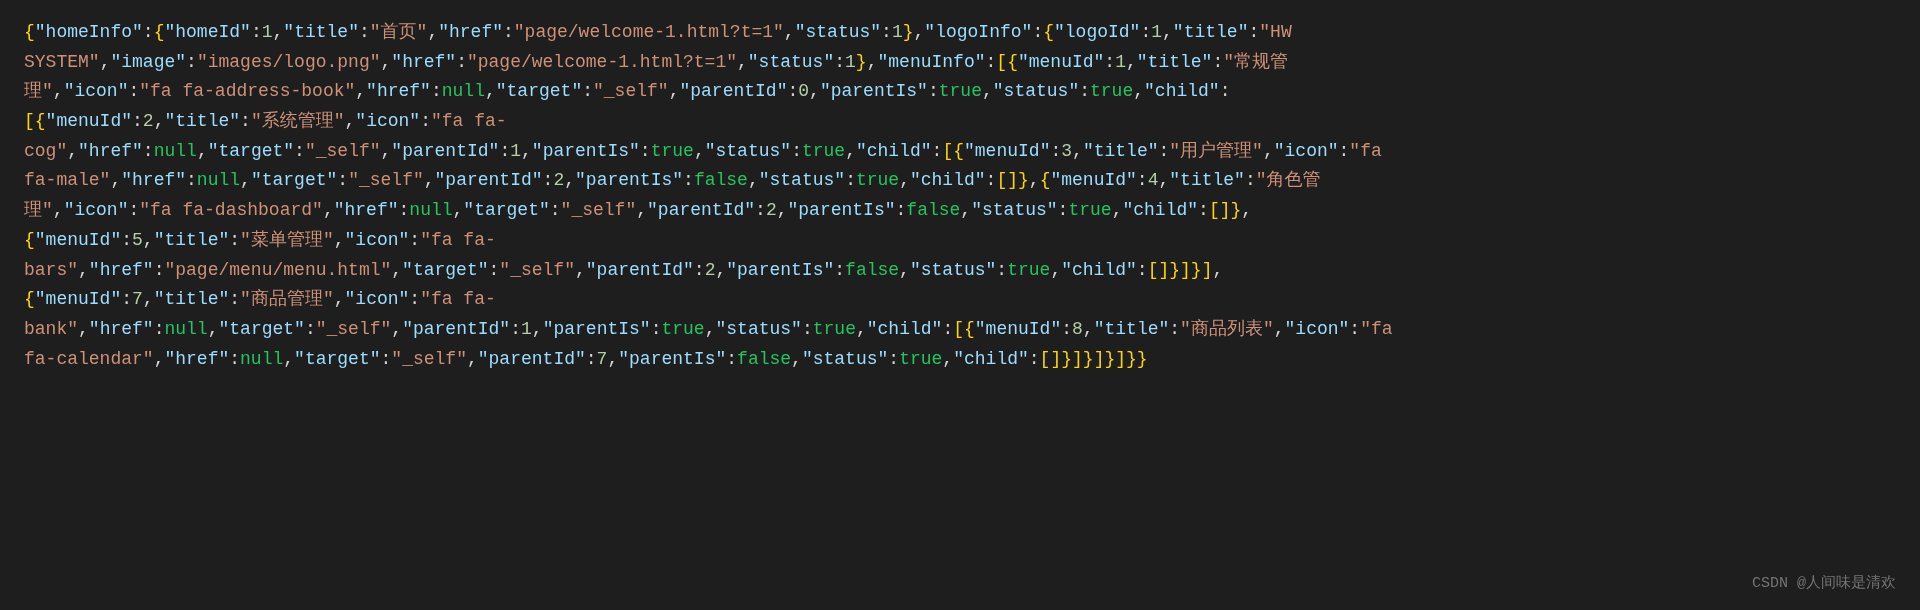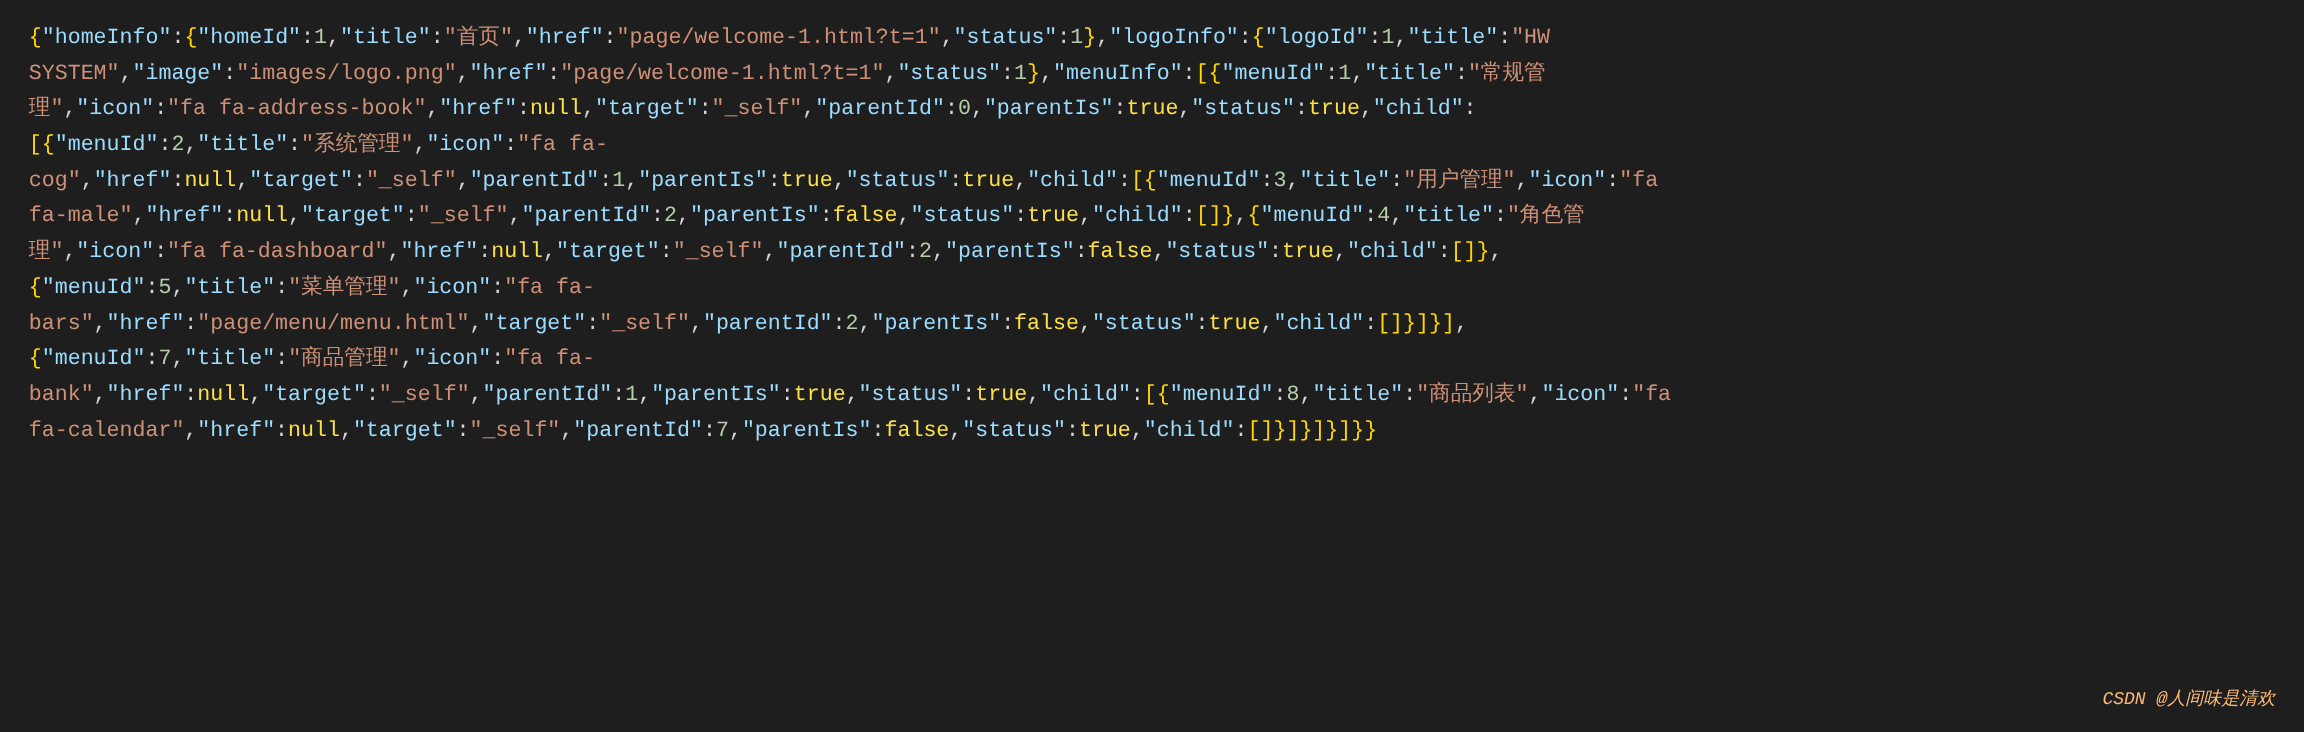--- a/index.html
+++ b/index.html
@@ -40,39 +40,38 @@
 
     .string-value {
       color: #ce9178;
     }
 
     .number-value {
       color: #b5cea8;
     }
 
     .bool-value {
-      color: #fde047;
+      color: #22c55e;
     }
 
     .bracket {
       color: #ffd700;
     }
 
     .punctuation {
       color: #d4d4d4;
     }
 
     .watermark {
       position: absolute;
       bottom: 14px;
       right: 24px;
-      color: #fdba74;
+      color: #737373;
       font-size: 15px;
       font-family: 'Courier New', Courier, monospace;
-      font-style: italic;
     }
   </style>
 </head>
 <body>
 
 <div class="code-container">
   <div class="code-content"><span class="bracket">{</span><span class="key">"homeInfo"</span><span class="punctuation">:</span><span class="bracket">{</span><span class="key">"homeId"</span><span class="punctuation">:</span><span class="number-value">1</span><span class="punctuation">,</span><span class="key">"title"</span><span class="punctuation">:</span><span class="string-value">"首页"</span><span class="punctuation">,</span><span class="key">"href"</span><span class="punctuation">:</span><span class="string-value">"page/welcome-1.html?t=1"</span><span class="punctuation">,</span><span class="key">"status"</span><span class="punctuation">:</span><span class="number-value">1</span><span class="bracket">}</span><span class="punctuation">,</span><span class="key">"logoInfo"</span><span class="punctuation">:</span><span class="bracket">{</span><span class="key">"logoId"</span><span class="punctuation">:</span><span class="number-value">1</span><span class="punctuation">,</span><span class="key">"title"</span><span class="punctuation">:</span><span class="string-value">"HW
 SYSTEM"</span><span class="punctuation">,</span><span class="key">"image"</span><span class="punctuation">:</span><span class="string-value">"images/logo.png"</span><span class="punctuation">,</span><span class="key">"href"</span><span class="punctuation">:</span><span class="string-value">"page/welcome-1.html?t=1"</span><span class="punctuation">,</span><span class="key">"status"</span><span class="punctuation">:</span><span class="number-value">1</span><span class="bracket">}</span><span class="punctuation">,</span><span class="key">"menuInfo"</span><span class="punctuation">:</span><span class="bracket">[{</span><span class="key">"menuId"</span><span class="punctuation">:</span><span class="number-value">1</span><span class="punctuation">,</span><span class="key">"title"</span><span class="punctuation">:</span><span class="string-value">"常规管
 理"</span><span class="punctuation">,</span><span class="key">"icon"</span><span class="punctuation">:</span><span class="string-value">"fa fa-address-book"</span><span class="punctuation">,</span><span class="key">"href"</span><span class="punctuation">:</span><span class="bool-value">null</span><span class="punctuation">,</span><span class="key">"target"</span><span class="punctuation">:</span><span class="string-value">"_self"</span><span class="punctuation">,</span><span class="key">"parentId"</span><span class="punctuation">:</span><span class="number-value">0</span><span class="punctuation">,</span><span class="key">"parentIs"</span><span class="punctuation">:</span><span class="bool-value">true</span><span class="punctuation">,</span><span class="key">"status"</span><span class="punctuation">:</span><span class="bool-value">true</span><span class="punctuation">,</span><span class="key">"child"</span><span class="punctuation">:</span>
 <span class="bracket">[{</span><span class="key">"menuId"</span><span class="punctuation">:</span><span class="number-value">2</span><span class="punctuation">,</span><span class="key">"title"</span><span class="punctuation">:</span><span class="string-value">"系统管理"</span><span class="punctuation">,</span><span class="key">"icon"</span><span class="punctuation">:</span><span class="string-value">"fa fa-

